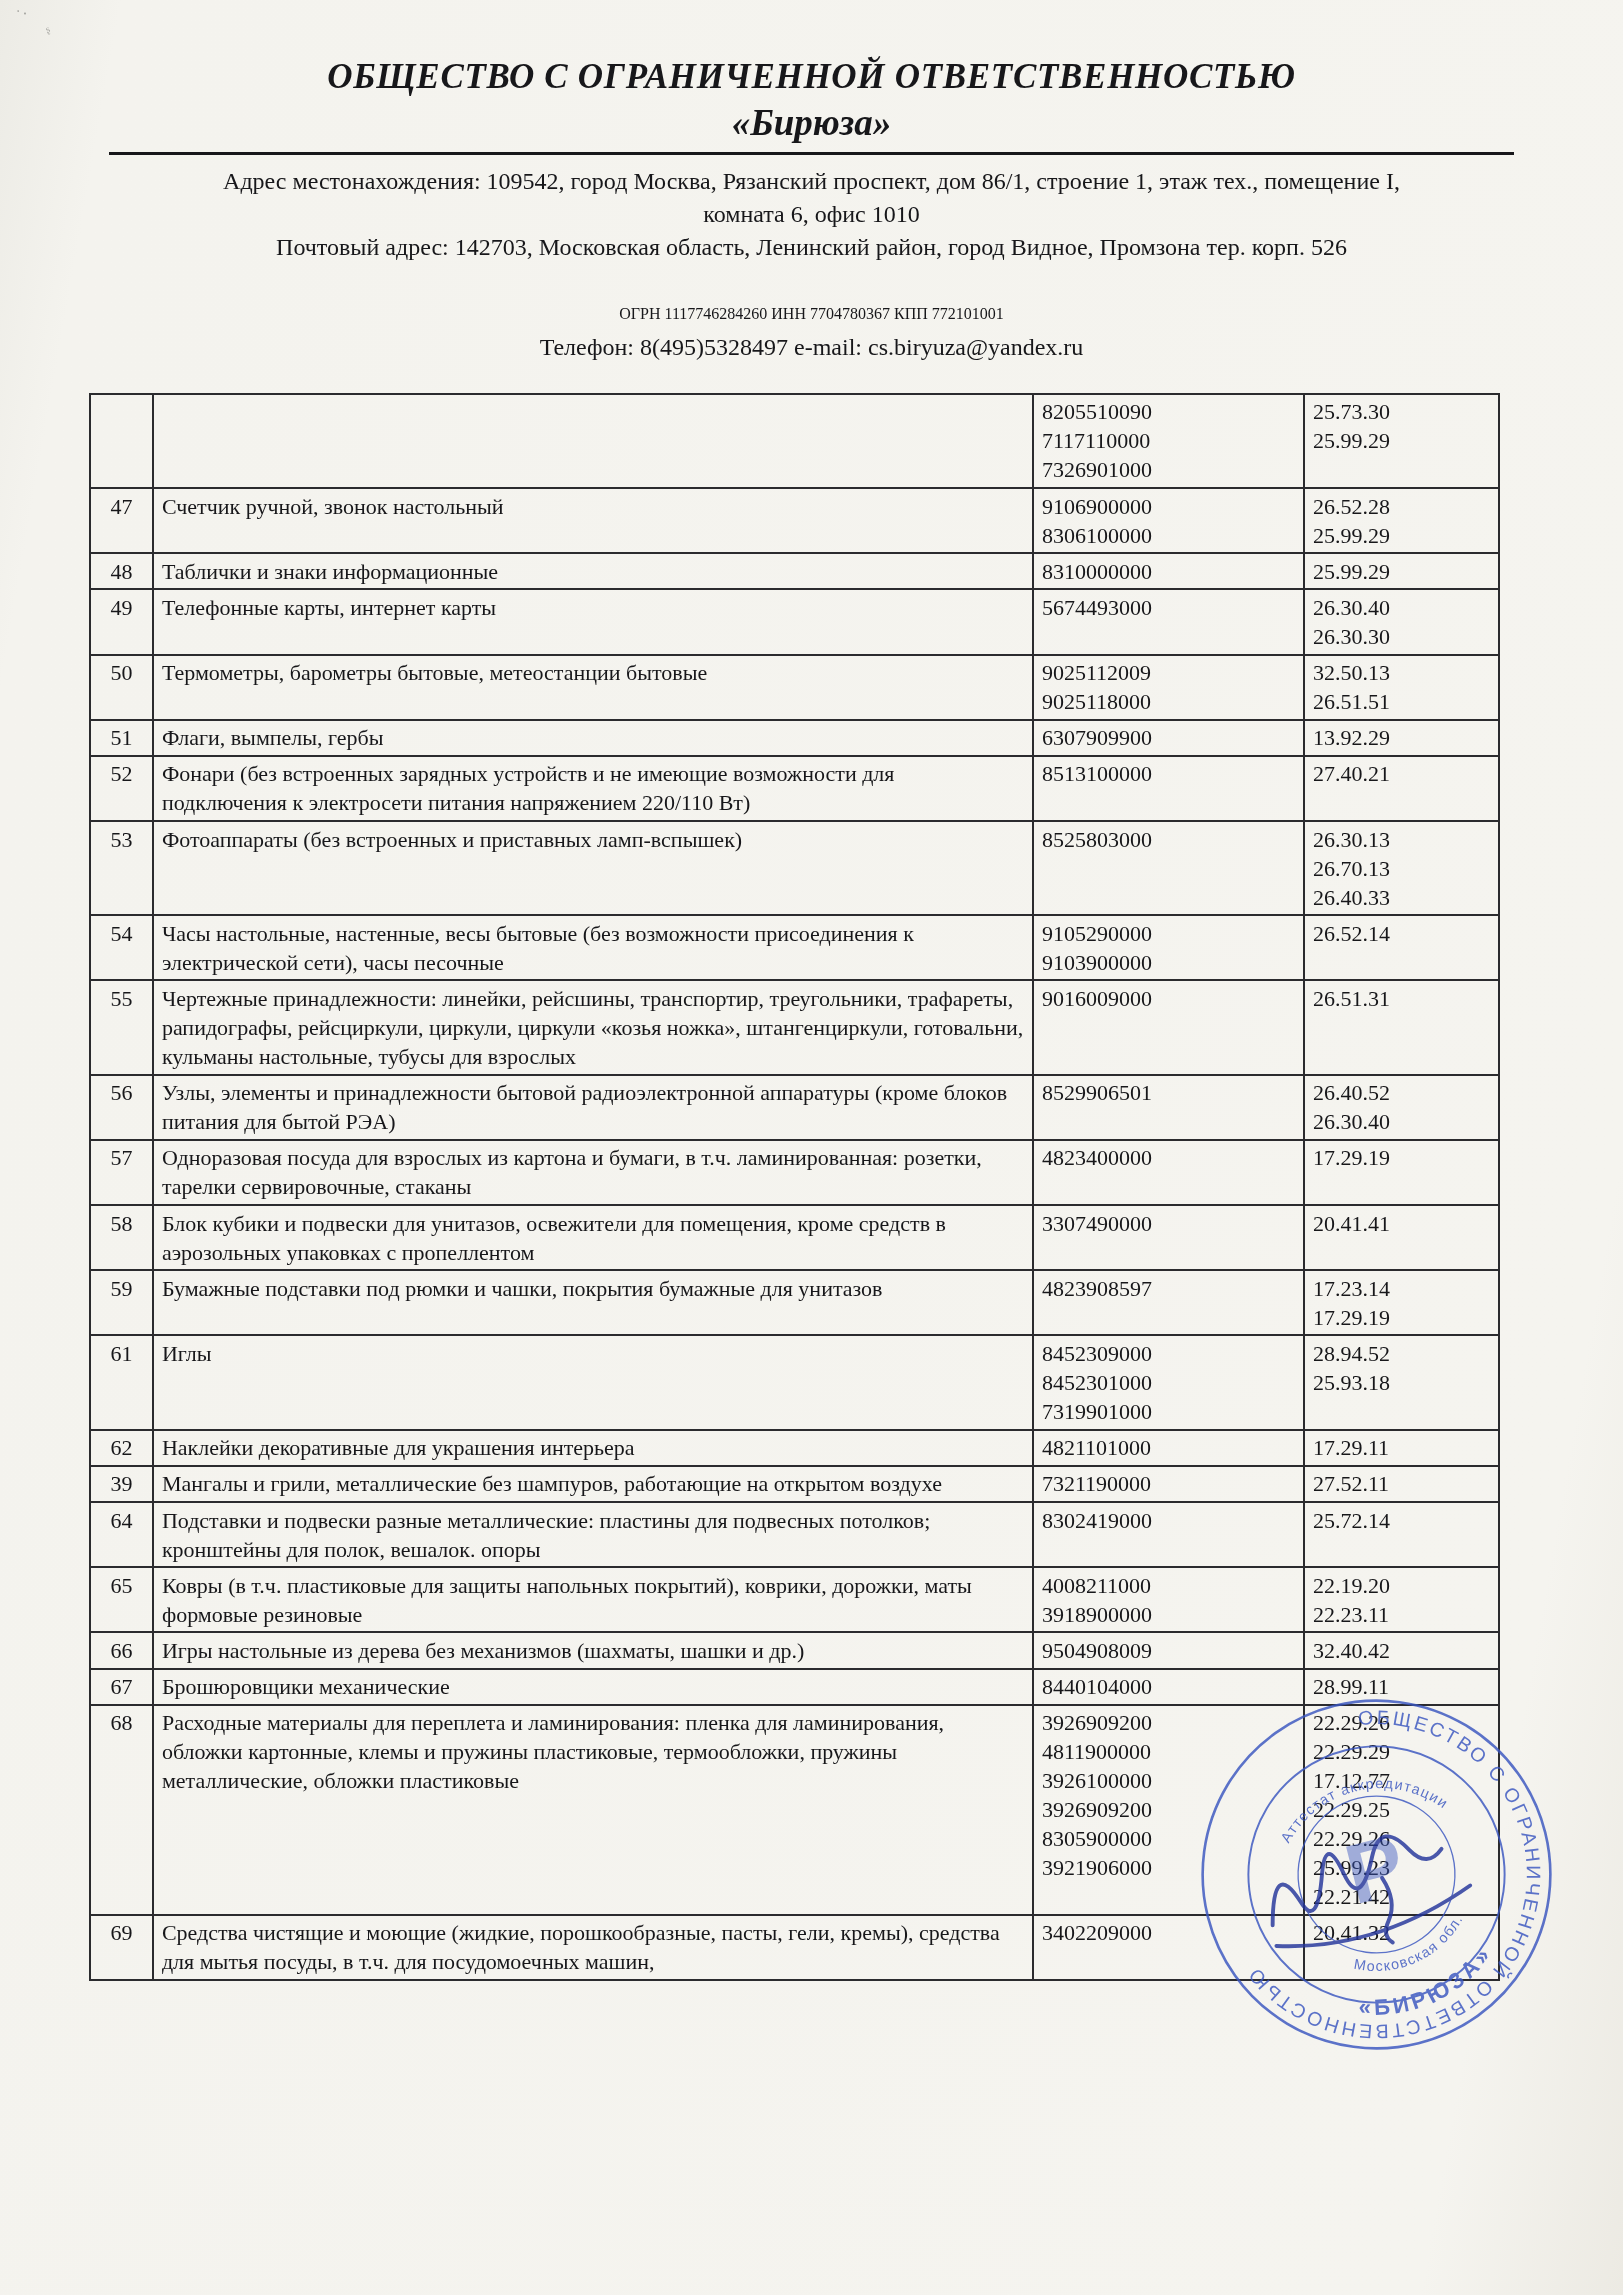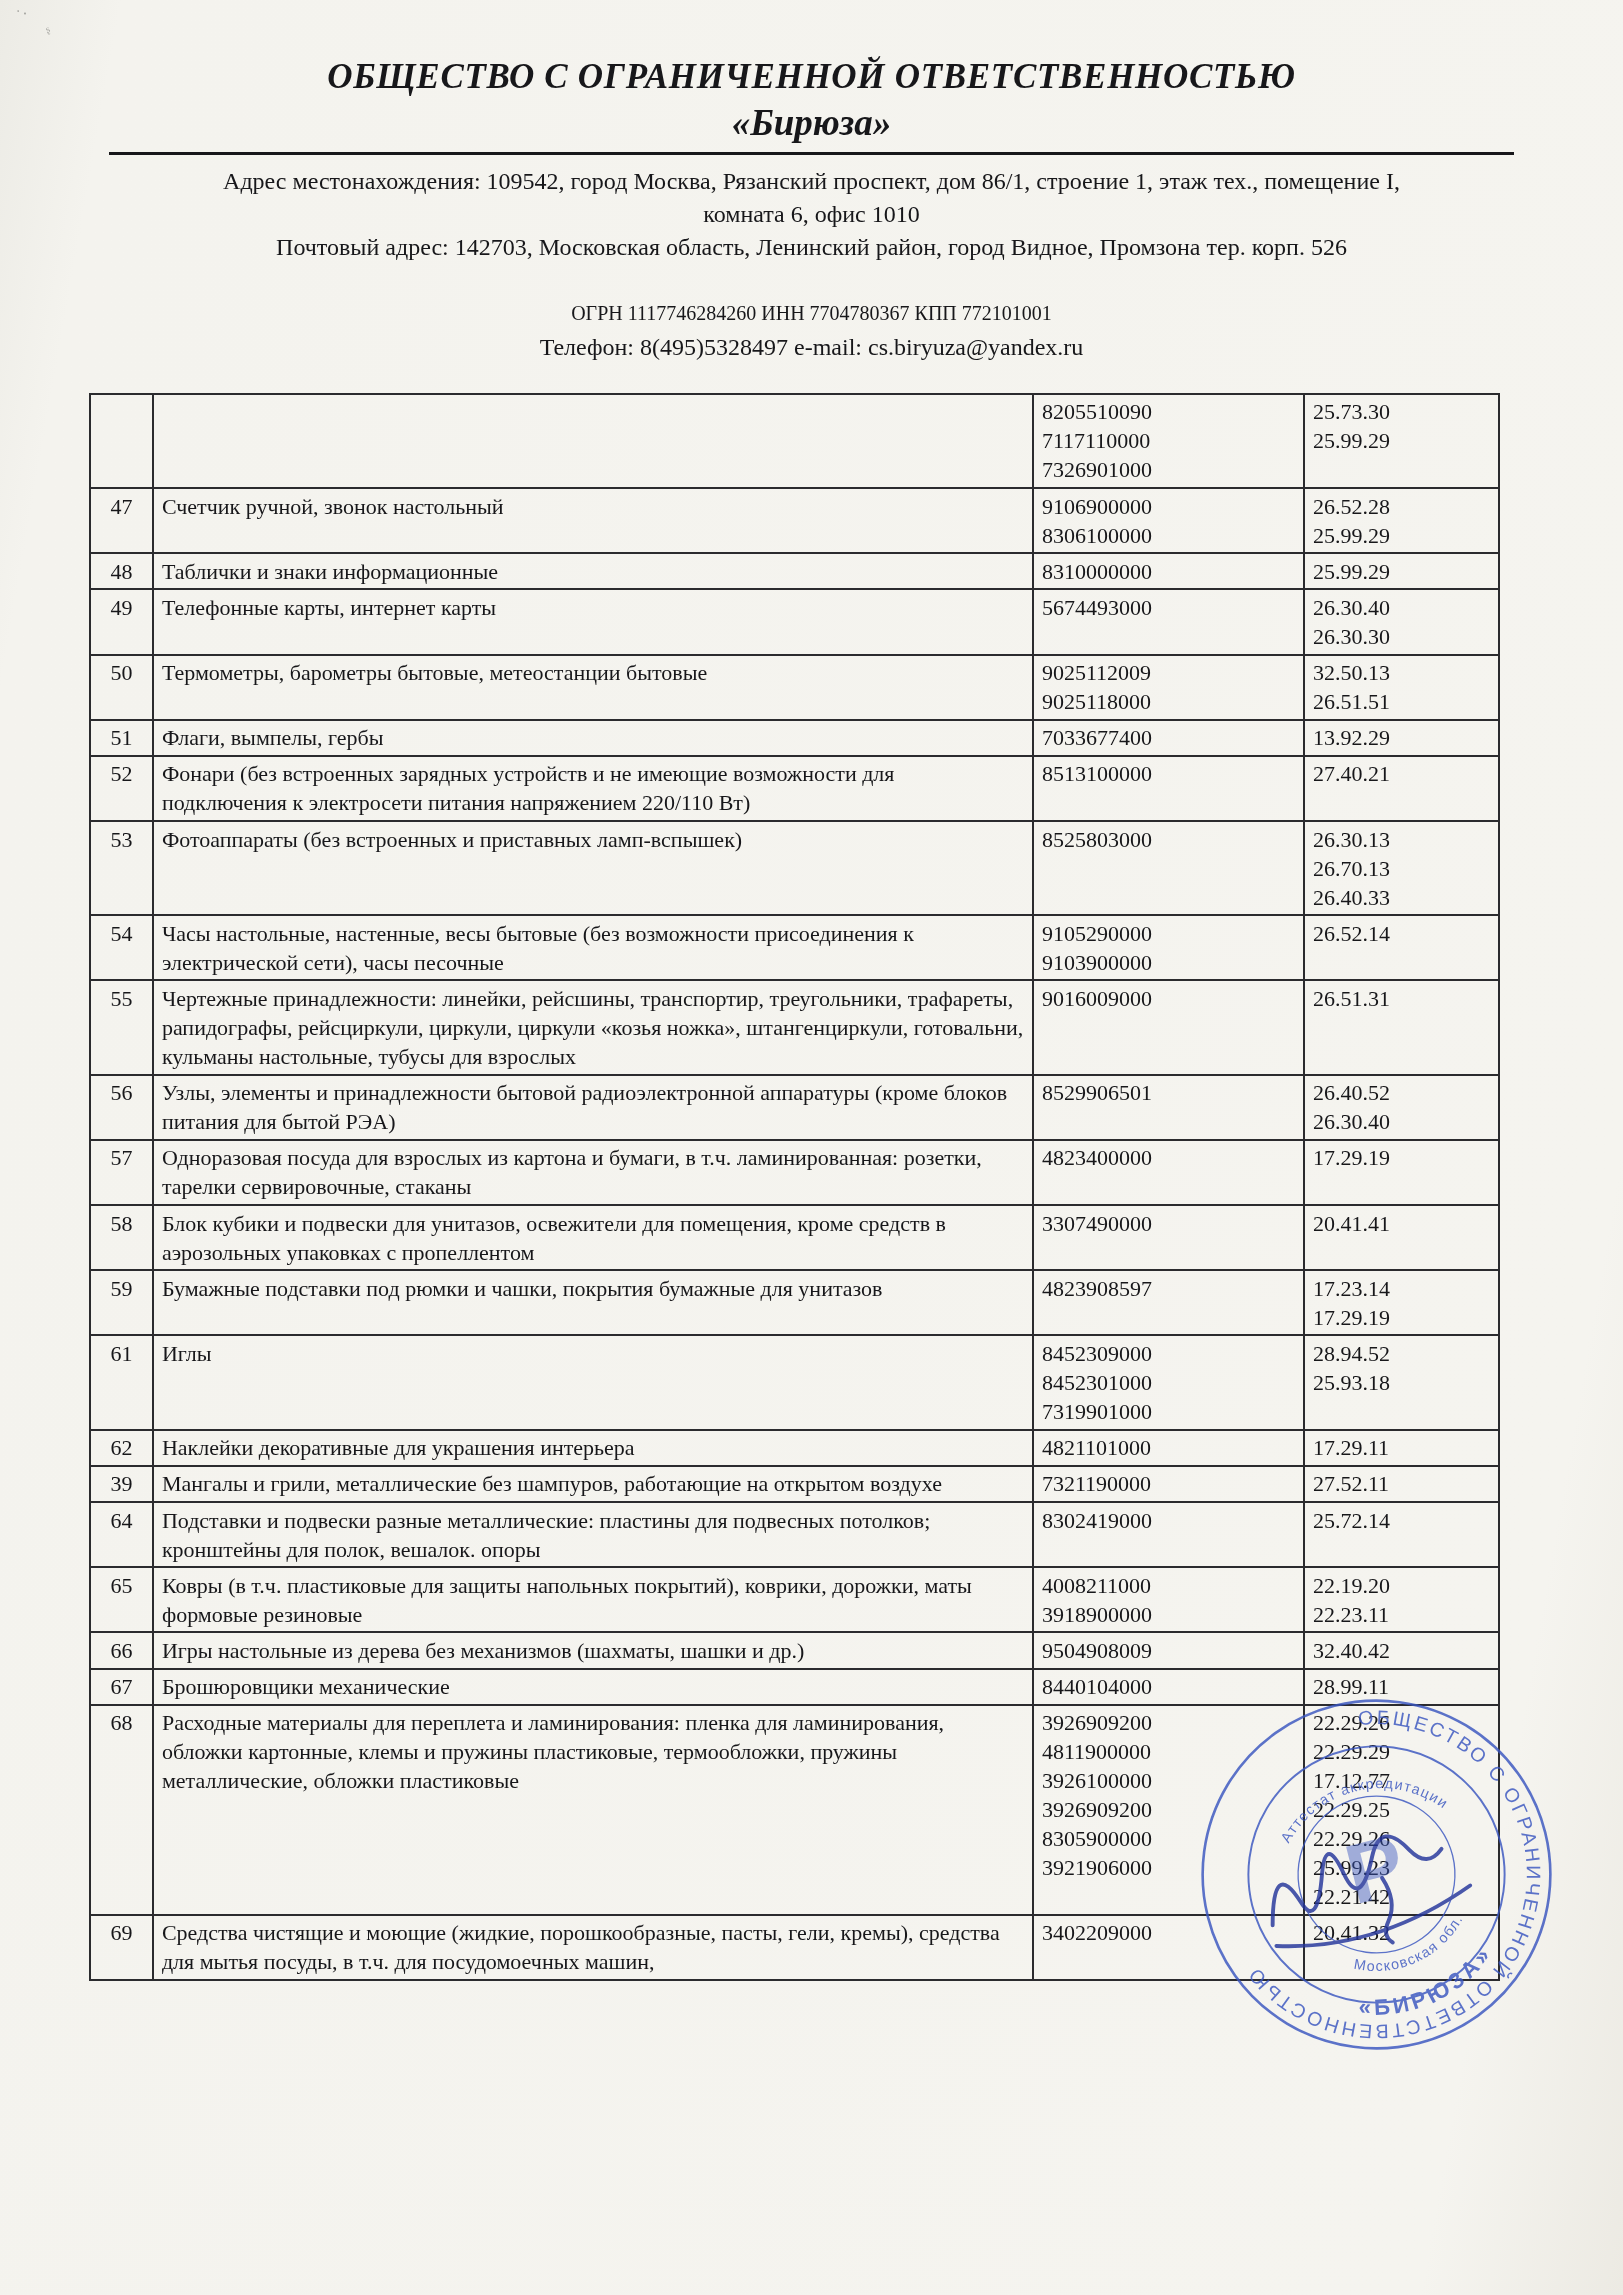--- a/index.html
+++ b/index.html
@@ -21,21 +21,21 @@
   .org-name{
     font-size:37px;font-weight:bold;font-style:italic;line-height:41px;margin-top:3.9px;
   }
   .rule{
     width:1405px;height:2.6px;background:#17171a;margin:9.2px auto 0 auto;
   }
   .addr{
     width:1230px;margin:10.5px auto 0 auto;font-size:24px;line-height:33px;
   }
   .addr.second{margin-top:0;}
-  .reg{margin-top:34px;font-size:20px;line-height:31px;}
+  .reg{margin-top:34px;font-size:16px;line-height:31px;}
   .contact{margin-top:2.6px;font-size:24px;line-height:31px;}
 
   table.goods{
     border-collapse:collapse;table-layout:fixed;
     margin:30px 0 0 89px;width:1410px;
     font-size:22px;line-height:29px;
   }
   table.goods td{
     border:2px solid #2b2b2e;vertical-align:top;
     padding:2.6px 7.9px;white-space:pre-line;
@@ -110,21 +110,21 @@
           <td class="num">50</td>
           <td class="desc">Термометры, барометры бытовые, метеостанции бытовые</td>
           <td class="codes">9025112009
 9025118000</td>
           <td class="okpd">32.50.13
 26.51.51</td>
         </tr>
         <tr>
           <td class="num">51</td>
           <td class="desc">Флаги, вымпелы, гербы</td>
-          <td class="codes">7033677400</td>
+          <td class="codes">6307909900</td>
           <td class="okpd">13.92.29</td>
         </tr>
         <tr>
           <td class="num">52</td>
           <td class="desc">Фонари (без встроенных зарядных устройств и не имеющие возможности для подключения к электросети питания напряжением 220/110 Вт)</td>
           <td class="codes">8513100000</td>
           <td class="okpd">27.40.21</td>
         </tr>
         <tr>
           <td class="num">53</td>

